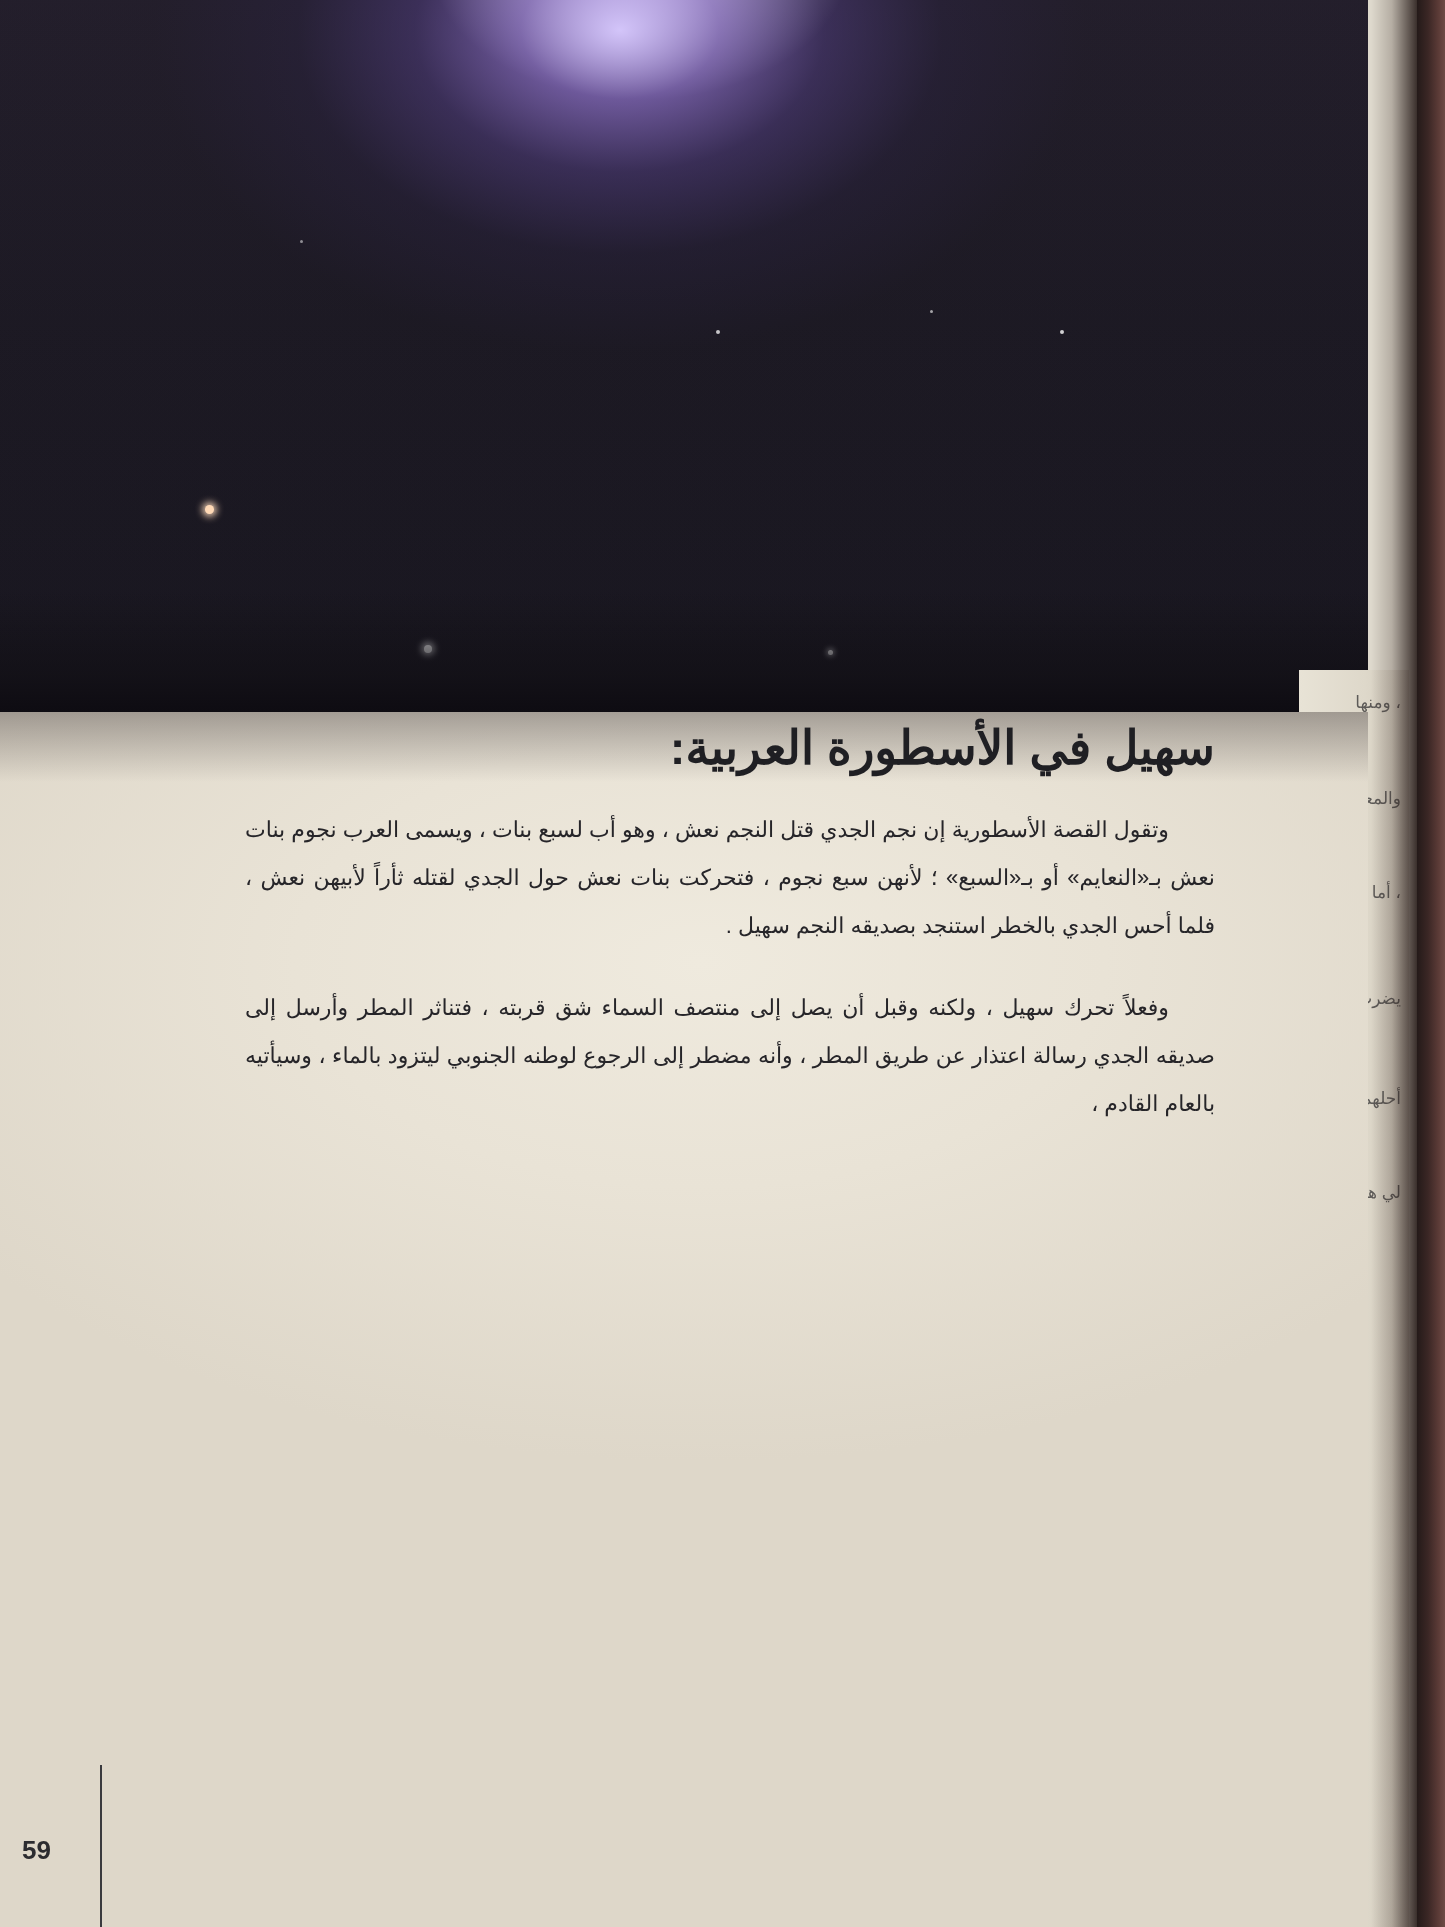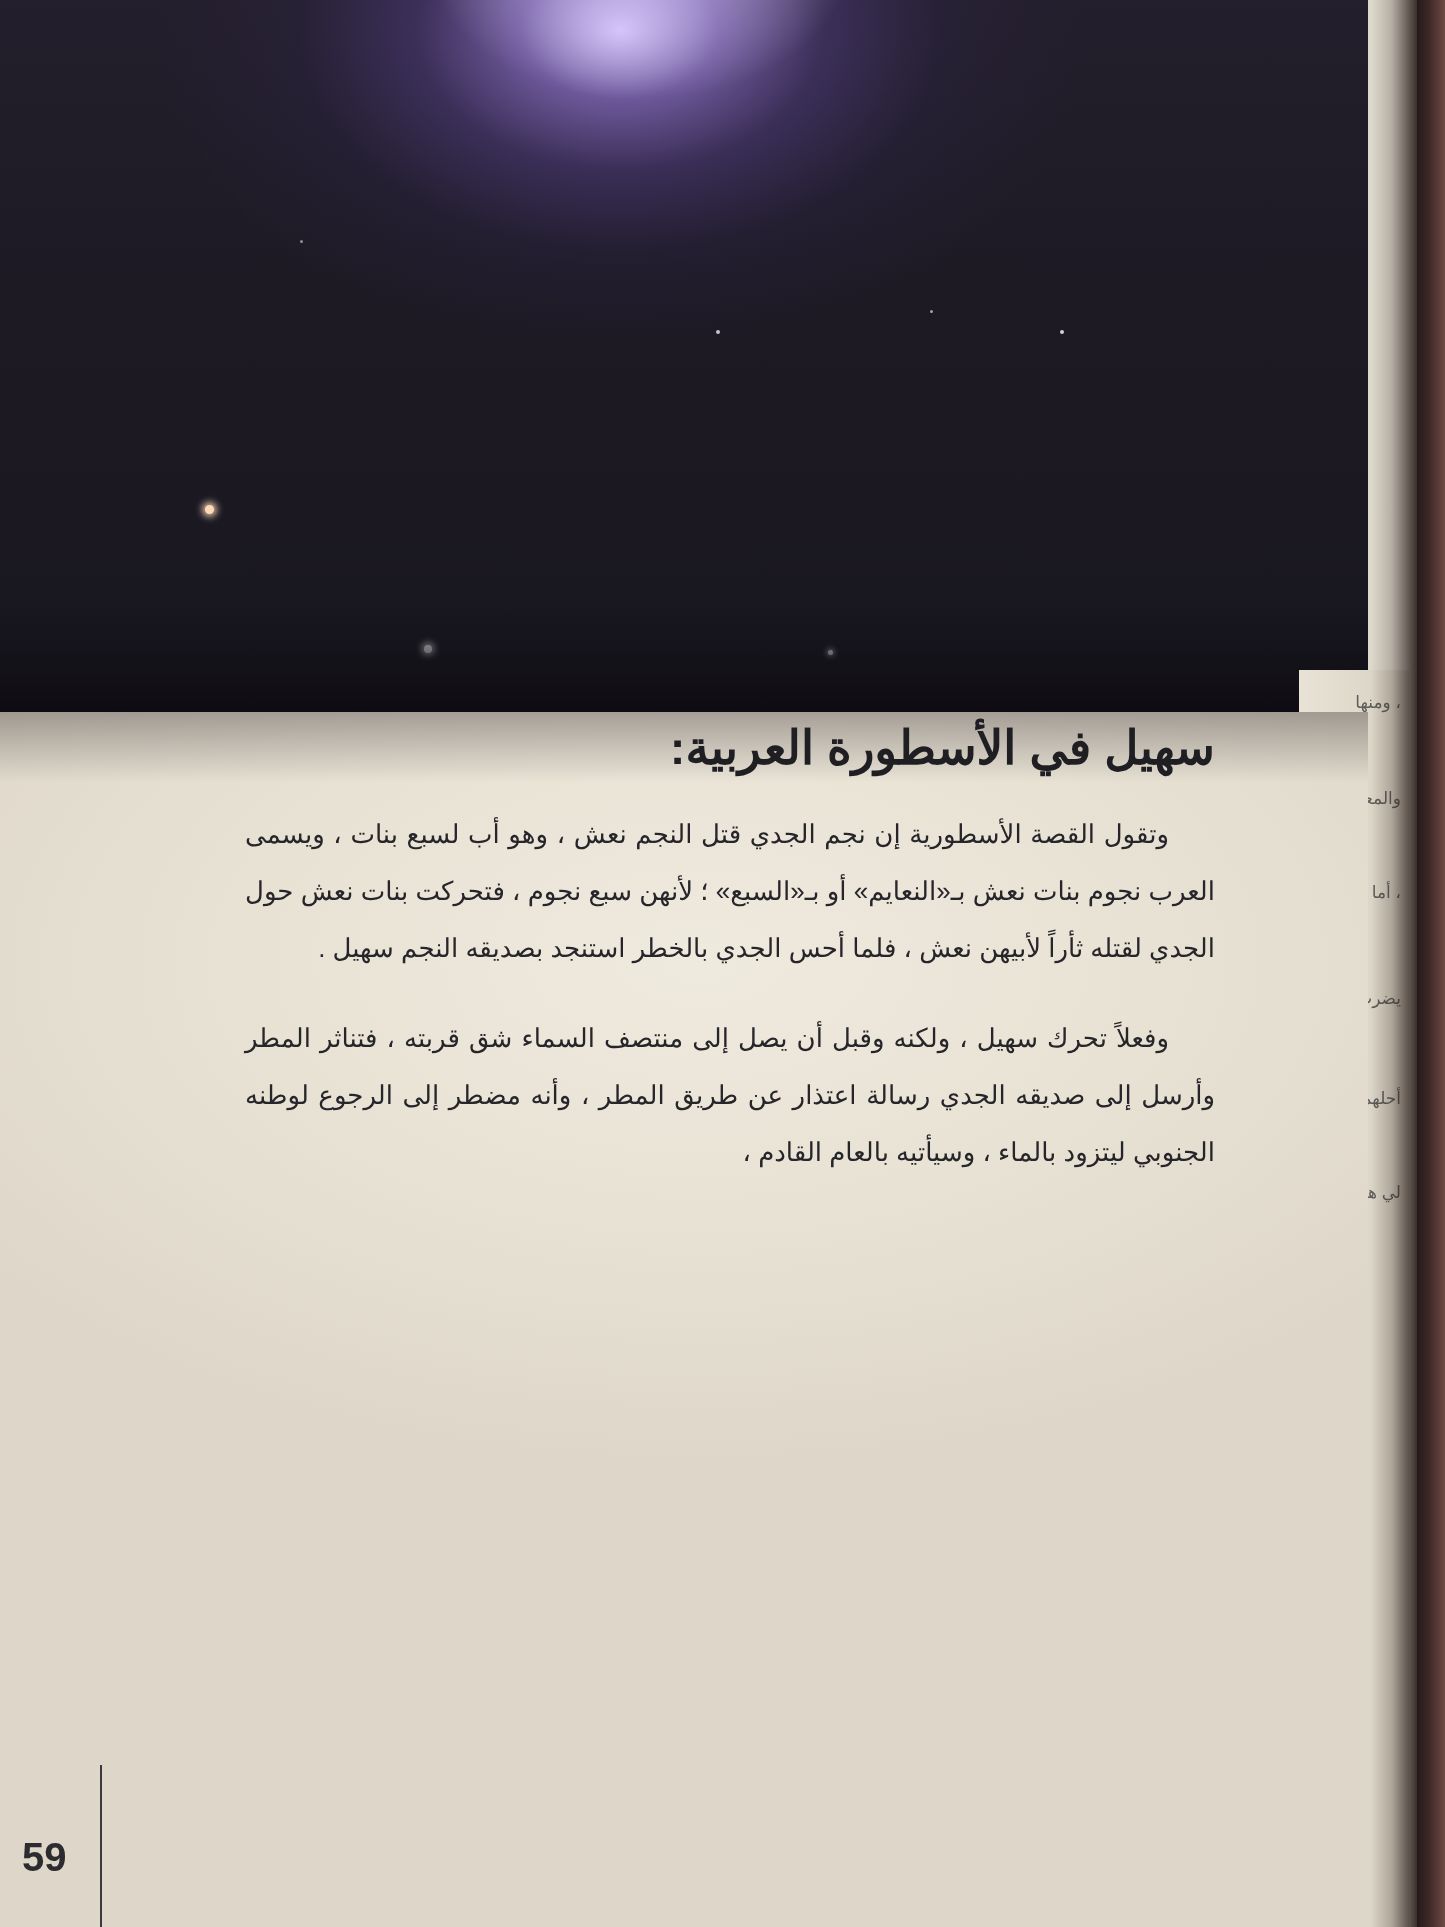--- a/index.html
+++ b/index.html
@@ -140,21 +140,21 @@
   .heading {
     font-size: 47px;
     font-weight: bold;
     letter-spacing: 0px;
     margin: 0 0 30px 0;
     line-height: 1.2;
     color: #1f1f23;
   }
 
   .para {
-    font-size: 26px;
+    font-size: 22px;
     line-height: 2.18;
     margin: 0 0 34px 0;
     text-align: justify;
     text-align-last: right;
     color: #262529;
   }
   .para .indent { display: inline-block; width: 46px; }
 
   
   .folio-rule {
@@ -163,21 +163,21 @@
     top: 1765px;
     width: 2px;
     height: 162px;
     background: #3a3a3e;
     z-index: 8;
   }
   .folio {
     position: absolute;
     left: 22px;
     top: 1835px;
-    font-size: 40px;
+    font-size: 26px;
     font-weight: bold;
     color: #2c2c30;
     z-index: 8;
     direction: ltr;
   }
 </style>
 </head>
 <body>
 
 <div class="page">

